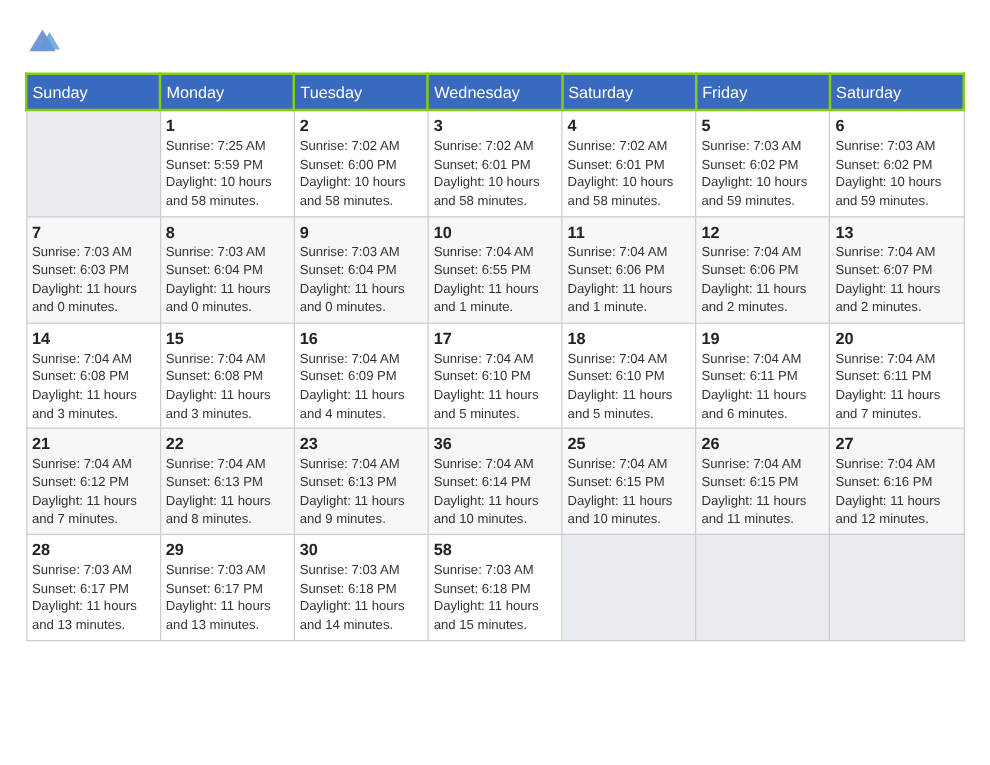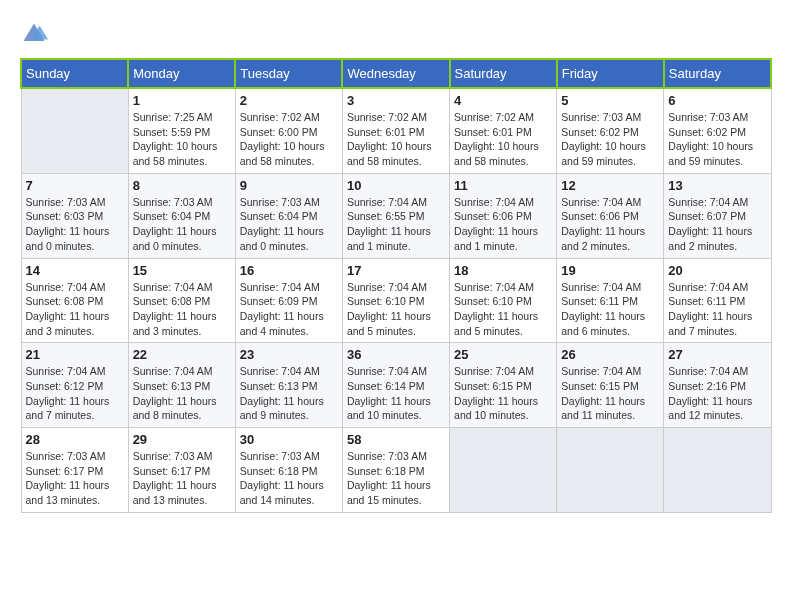--- a/index.html
+++ b/index.html
@@ -327,21 +327,21 @@
         <div class="day-info">
           <span>Sunrise: 7:04 AM</span><br>
           <span>Sunset: 6:15 PM</span><br>
           <span>Daylight: 11 hours and 11 minutes.</span>
         </div>
       </td>
         <td>
         <span class="day-num">27</span>
         <div class="day-info">
           <span>Sunrise: 7:04 AM</span><br>
-          <span>Sunset: 2:16 PM</span><br>
+          <span>Sunset: 6:16 PM</span><br>
           <span>Daylight: 11 hours and 12 minutes.</span>
         </div>
       </td>
       </tr>
       <tr>
         <td>
         <span class="day-num">28</span>
         <div class="day-info">
           <span>Sunrise: 7:03 AM</span><br>
           <span>Sunset: 6:17 PM</span><br>

